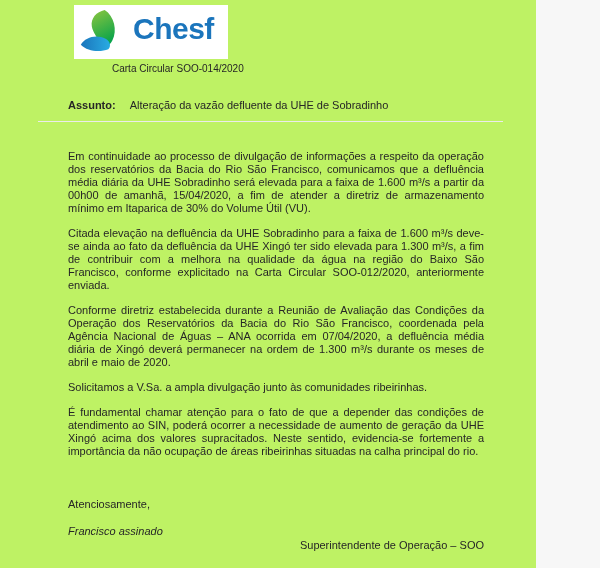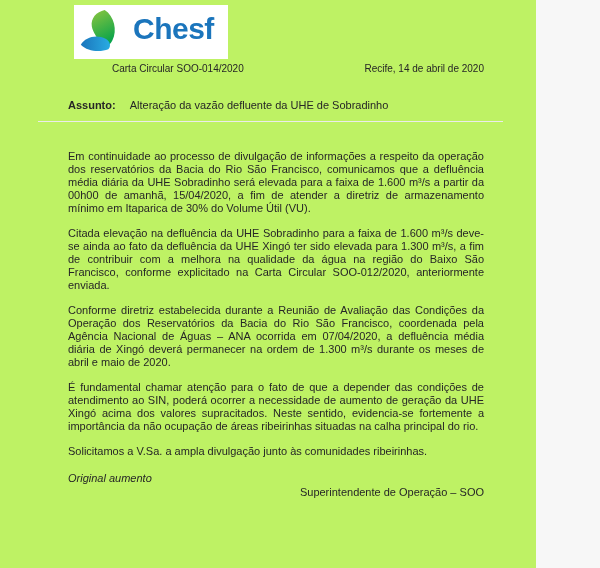--- a/index.html
+++ b/index.html
@@ -103,34 +103,34 @@
         </linearGradient>
       </defs>
       <path d="M29 1 C20 3 13.5 10 15 19 C16.2 26 21 30 22 35 C23 40 20 43 15.5 44.5 C24 46.5 33.5 42 37.5 34 C43 23.5 39.5 7.5 29 1 Z" fill="url(#gLeaf)"></path>
       <path d="M3 39 C8 30.5 20 27.5 30 32.5 C35 35.2 36.3 40.6 33 44 C24 47.5 10 46.5 3 39 Z" fill="url(#gWave)"></path>
     </svg>
     <span class="brand">Chesf</span>
   </div>
 
   <div class="meta-row">
     <span>Carta Circular SOO-014/2020</span>
-    <span>Recife, 14 de abril de 2020</span>
   </div>
 
   <div class="subject-row">
     <span class="subject-label">Assunto:</span><span>Alteração da vazão defluente da UHE de Sobradinho</span>
   </div>
 
   <div class="divider"></div>
 
   <div class="letter-body">
 
     <p class="para">Em continuidade ao processo de divulgação de informações a respeito da operação dos reservatórios da Bacia do Rio São Francisco, comunicamos que a defluência média diária da UHE Sobradinho será elevada para a faixa de 1.600 m³/s a partir da 00h00 de amanhã, 15/04/2020, a fim de atender a diretriz de armazenamento mínimo em Itaparica de 30% do Volume Útil (VU).</p>
     <p class="para">Citada elevação na defluência da UHE Sobradinho para a faixa de 1.600 m³/s deve-se ainda ao fato da defluência da UHE Xingó ter sido elevada para 1.300 m³/s, a fim de contribuir com a melhora na qualidade da água na região do Baixo São Francisco, conforme explicitado na Carta Circular SOO-012/2020, anteriormente enviada.</p>
     <p class="para">Conforme diretriz estabelecida durante a Reunião de Avaliação das Condições da Operação dos Reservatórios da Bacia do Rio São Francisco, coordenada pela Agência Nacional de Águas – ANA ocorrida em 07/04/2020, a defluência média diária de Xingó deverá permanecer na ordem de 1.300 m³/s durante os meses de abril e maio de 2020.</p>
+    <p class="para">Solicitamos a V.Sa. a ampla divulgação junto às comunidades ribeirinhas.</p>
     <p class="para">É fundamental chamar atenção para o fato de que a depender das condições de atendimento ao SIN, poderá ocorrer a necessidade de aumento de geração da UHE Xingó acima dos valores supracitados. Neste sentido, evidencia-se fortemente a importância da não ocupação de áreas ribeirinhas situadas na calha principal do rio.</p>
-    <p class="para">Solicitamos a V.Sa. a ampla divulgação junto às comunidades ribeirinhas.</p>
 
-    <p class="signed-note">Original aumento</p>
+    <p class="regards">Atenciosamente,</p>
+    <p class="signed-note">Francisco assinado</p>
     <p class="signer-title">Superintendente de Operação – SOO</p>
   </div>
 
 </div>
 
 </body></html>

